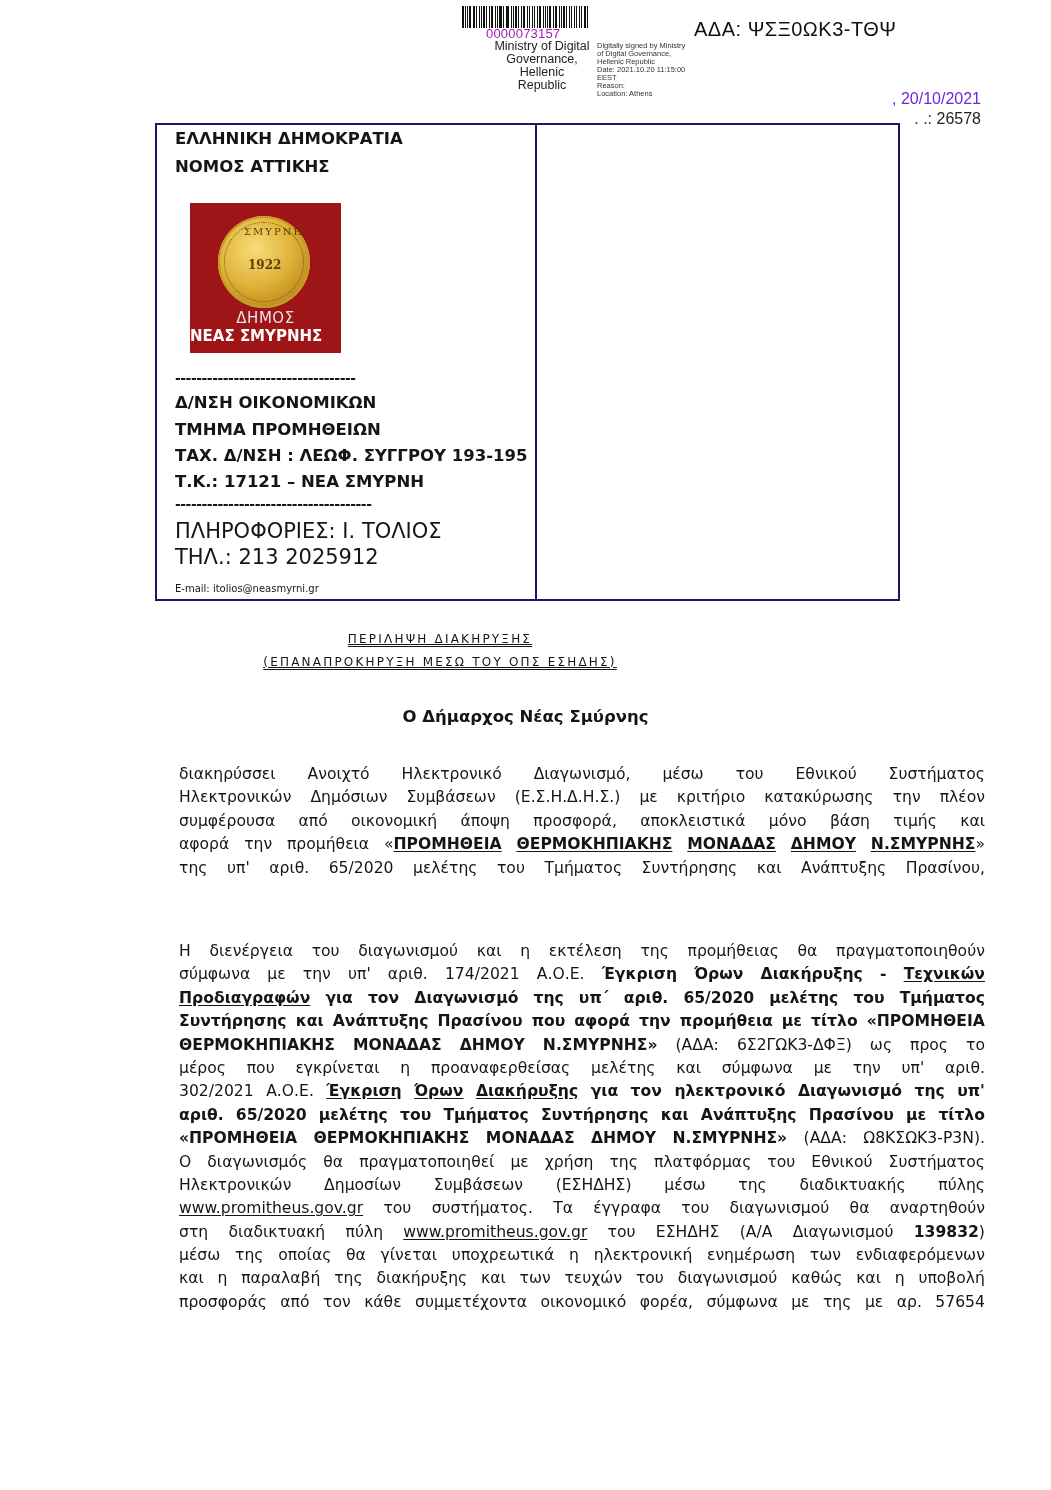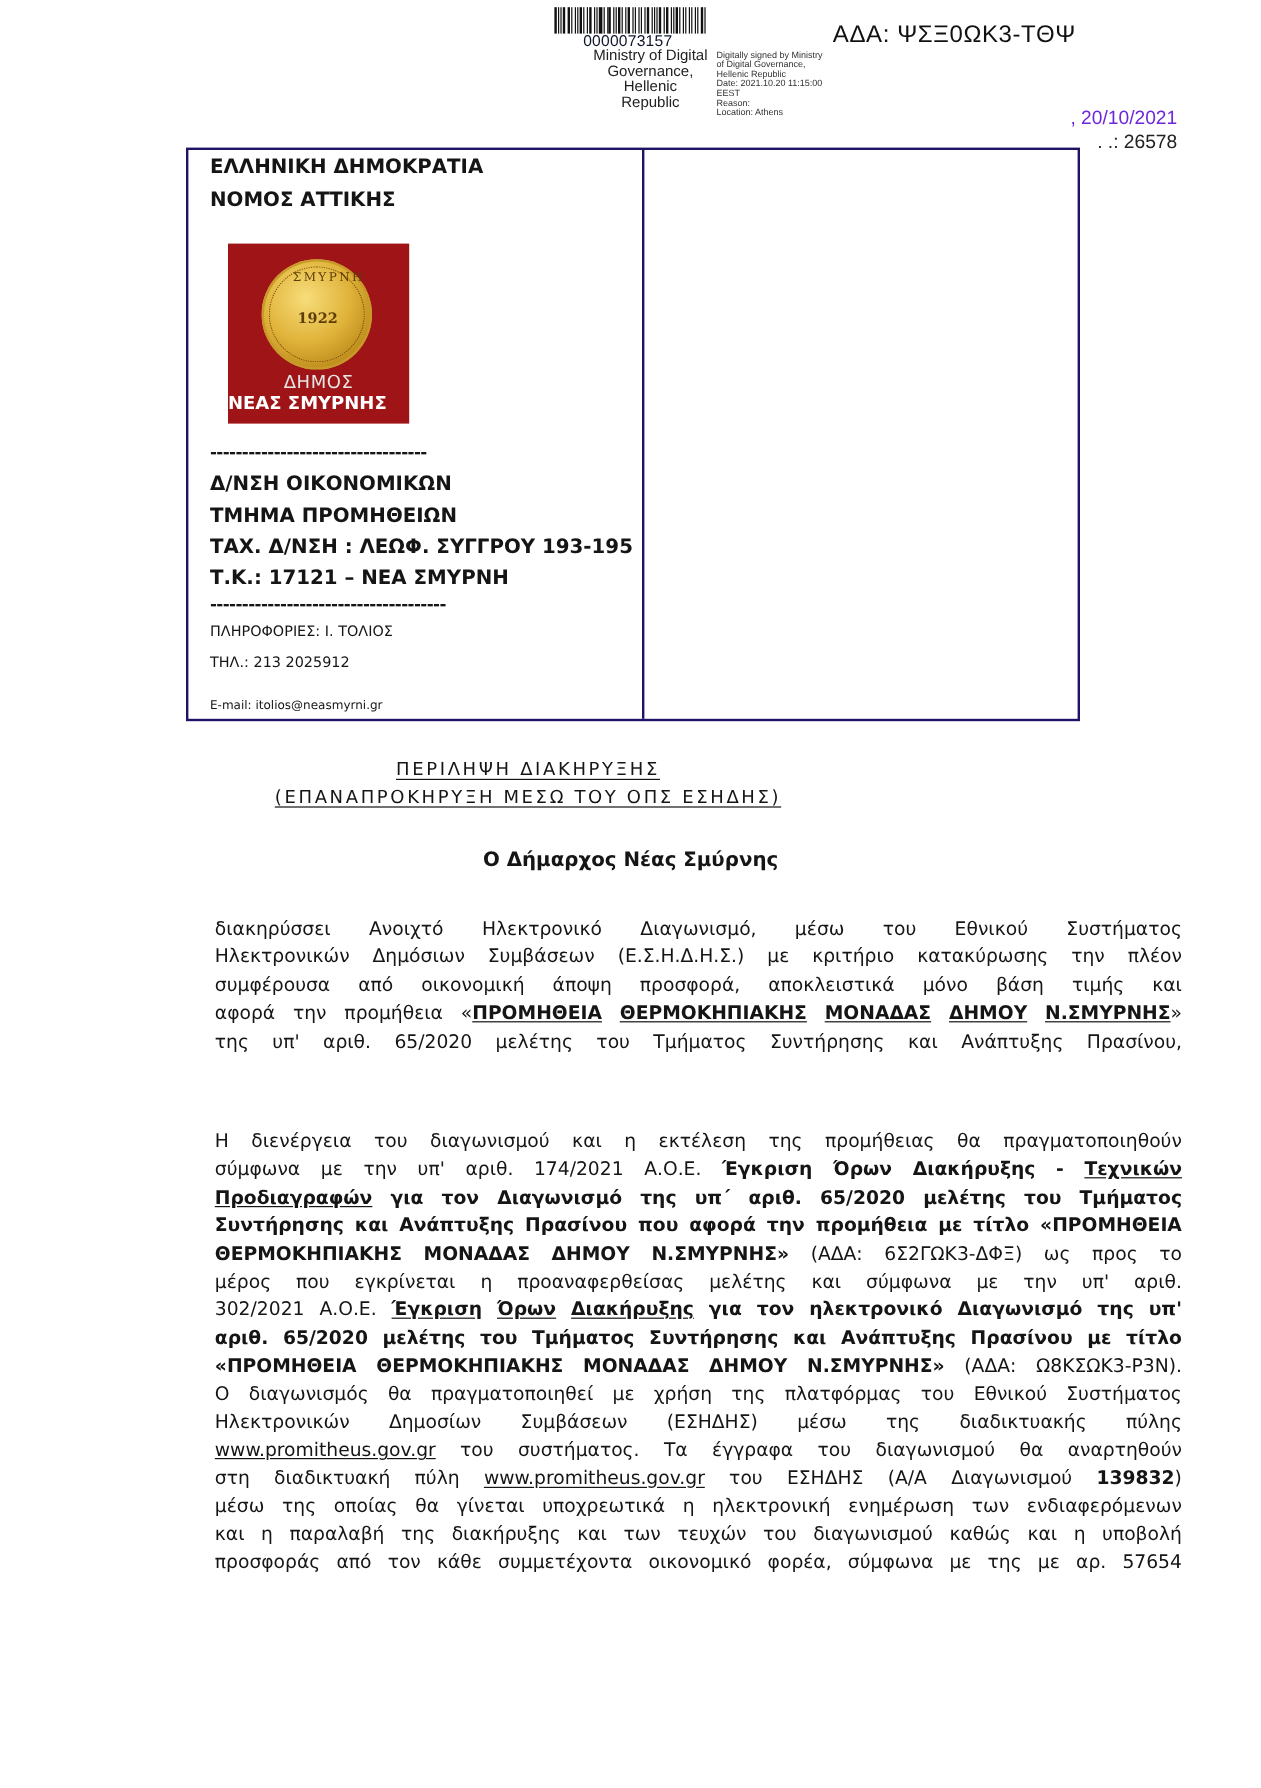--- a/index.html
+++ b/index.html
@@ -1,48 +1,48 @@
 <!DOCTYPE html>
 <html><head>
 <meta charset="utf-8">
 <style>
   html, body { margin: 0; padding: 0; background: #ffffff; }
   body { width: 1051px; height: 1490px; position: relative; overflow: hidden; color: #1a1a1a; font-family: "Liberation Sans", sans-serif; }
 
   
   .barcode { position: absolute; left: 462px; top: 6px; width: 128px; height: 22px; display: flex; align-items: stretch; gap: 0; }
   .barcode i { display: block; background: #111; height: 100%; }
-  .bc-number { position: absolute; left: 486px; top: 26px; font-size: 13px; color: #0f172a; letter-spacing: 0.2px; }
+  .bc-number { position: absolute; left: 486px; top: 26px; font-size: 13px; color: #a21caf; letter-spacing: 0.2px; }
   .sig-name { position: absolute; left: 494px; top: 40px; font-size: 12.5px; line-height: 13px; color: #222; text-align: center; width: 96px; }
   .sig-details { position: absolute; left: 597px; top: 42px; font-size: 7.5px; line-height: 8px; color: #333; width: 110px; }
   .ada-top { position: absolute; left: 694px; top: 18px; font-size: 20px; color: #111; letter-spacing: 0.5px; }
   .doc-date { position: absolute; right: 70px; top: 90px; font-size: 16px; color: #6d28d9; }
   .doc-protocol { position: absolute; right: 70px; top: 110px; font-size: 16px; color: #222; }
 
   
   .header-box { position: absolute; left: 155px; top: 123px; width: 745px; height: 478px; border: 2.5px solid #1e1466; box-sizing: border-box; }
   .header-box .divider-v { position: absolute; left: 378px; top: 0; bottom: 0; width: 2px; background: #1e1466; }
   .hb-left { position: absolute; left: 18px; top: 0; font-family: "DejaVu Sans", sans-serif; }
   .hb-line { position: absolute; left: 0; white-space: nowrap; font-size: 16.5px; color: #151515; }
   .hb-line.bold { font-weight: bold; }
   .hb-line.dash { letter-spacing: -0.5px; font-weight: bold; font-size: 14px; }
-  .hb-line.small { font-size: 12px; }
+  .hb-line.small { font-size: 21px; }
 
   
   .logo { position: absolute; left: 15px; top: 78px; width: 151px; height: 150px; background: #9f1416; }
   .coin { position: absolute; left: 28px; top: 13px; width: 92px; height: 92px; border-radius: 50%;
     background: radial-gradient(circle at 40% 35%, #f7dd7a 0%, #e0b33a 45%, #b98617 80%, #8a5e0b 100%); box-shadow: 0 0 0 2px #c79a2a inset; }
   .coin .ring { position: absolute; inset: 6px; border-radius: 50%; border: 1.5px dotted #7a520c; }
   .coin .year { position: absolute; left: 30px; top: 42px; font-size: 12px; color: #5e3d06; font-family: "DejaVu Serif", serif; font-weight: bold; }
   .coin .word { position: absolute; left: 26px; top: 10px; font-size: 10px; color: #5e3d06; font-family: "DejaVu Serif", serif; letter-spacing: 2px; }
   .logo-dimos { position: absolute; left: 0; width: 100%; top: 106px; text-align: center; color: #e5e5e5; font-size: 15px; letter-spacing: 0.5px; font-family: "DejaVu Sans", sans-serif; }
   .logo-name { position: absolute; left: 0; width: 100%; top: 124px; text-align: left; color: #ffffff; font-size: 15px; font-weight: bold; font-family: "DejaVu Sans", sans-serif; }
 
   
-  .title { position: absolute; left: 0; width: 880px; text-align: center; font-family: "DejaVu Sans", sans-serif; font-size: 15px; letter-spacing: 2.2px; color: #151515; }
+  .title { position: absolute; left: 0; width: 880px; text-align: center; font-family: "DejaVu Sans", sans-serif; font-size: 12px; letter-spacing: 2.2px; color: #151515; text-decoration: underline; }
   .title span { text-decoration: underline; text-underline-offset: 3px; }
   .title1 { top: 632px; }
   .title2 { top: 655px; }
   .mayor { position: absolute; left: 0; width: 1051px; text-align: center; top: 707px; font-family: "DejaVu Sans", sans-serif; font-weight: bold; font-size: 16.5px; color: #151515; }
 
   
   .para { position: absolute; left: 157px; width: 828px; font-family: "DejaVu Sans", sans-serif; font-size: 15.6px; color: #151515; }
   .line { height: 23.4px; line-height: 23.4px; white-space: nowrap; display: flex; justify-content: space-between; margin-left: 22px; }
   .line.last { justify-content: flex-start; gap: 6px; }
   .line .w { display: inline-block; }

